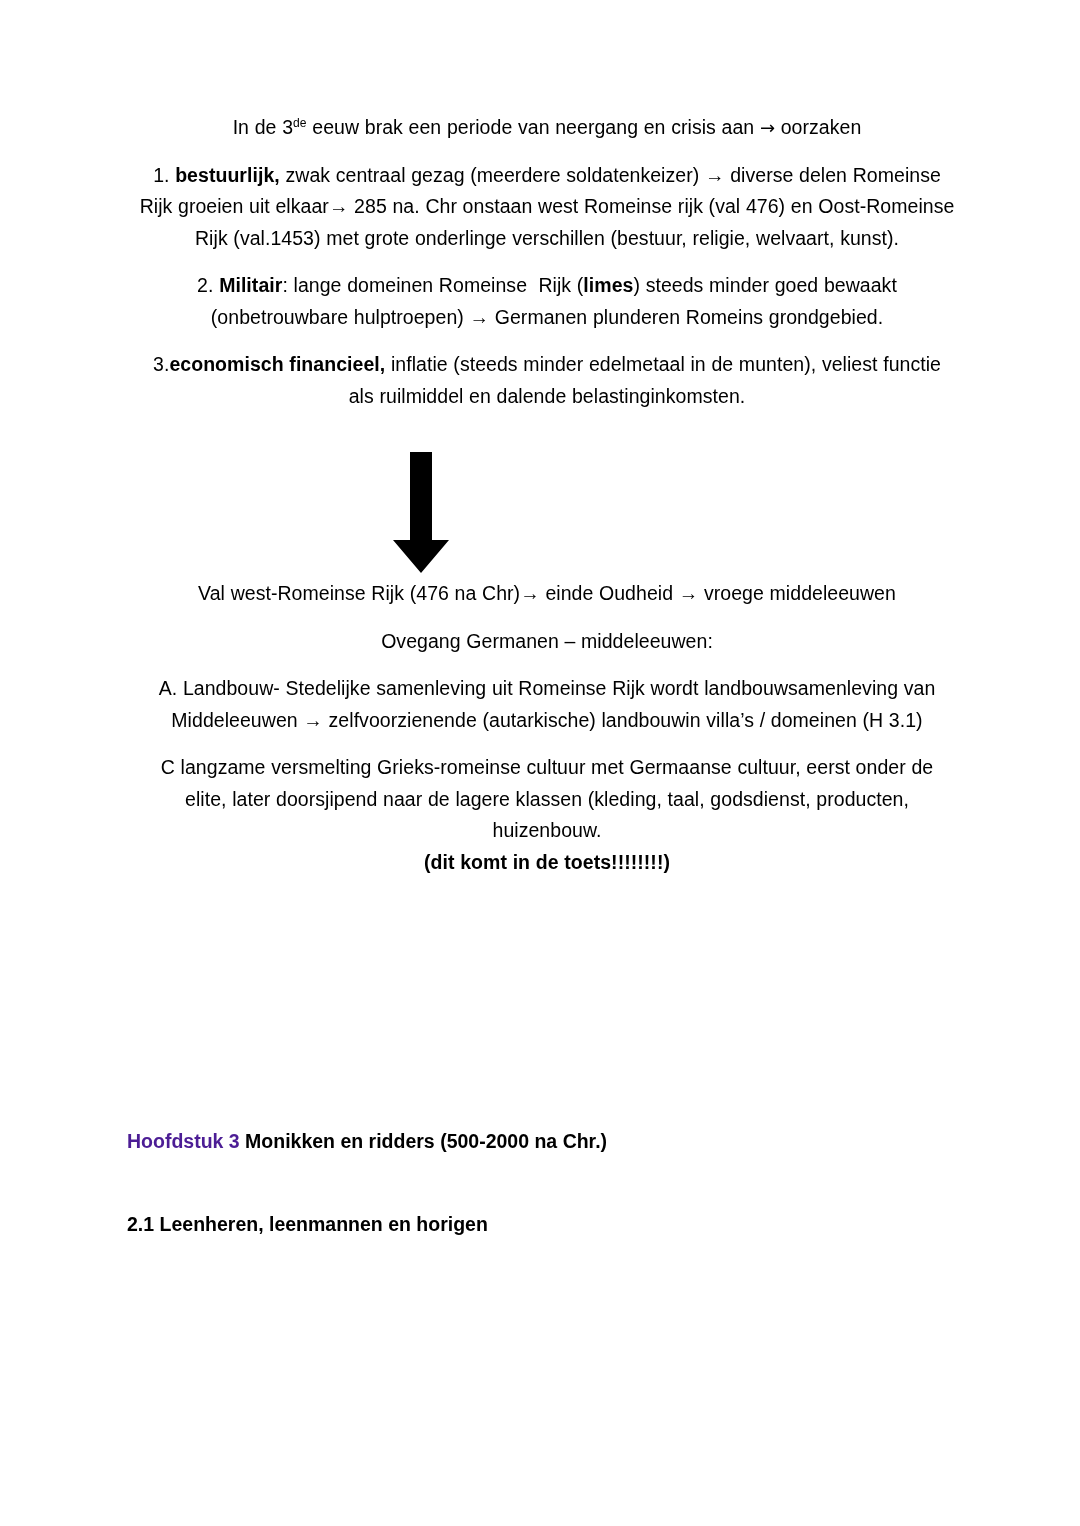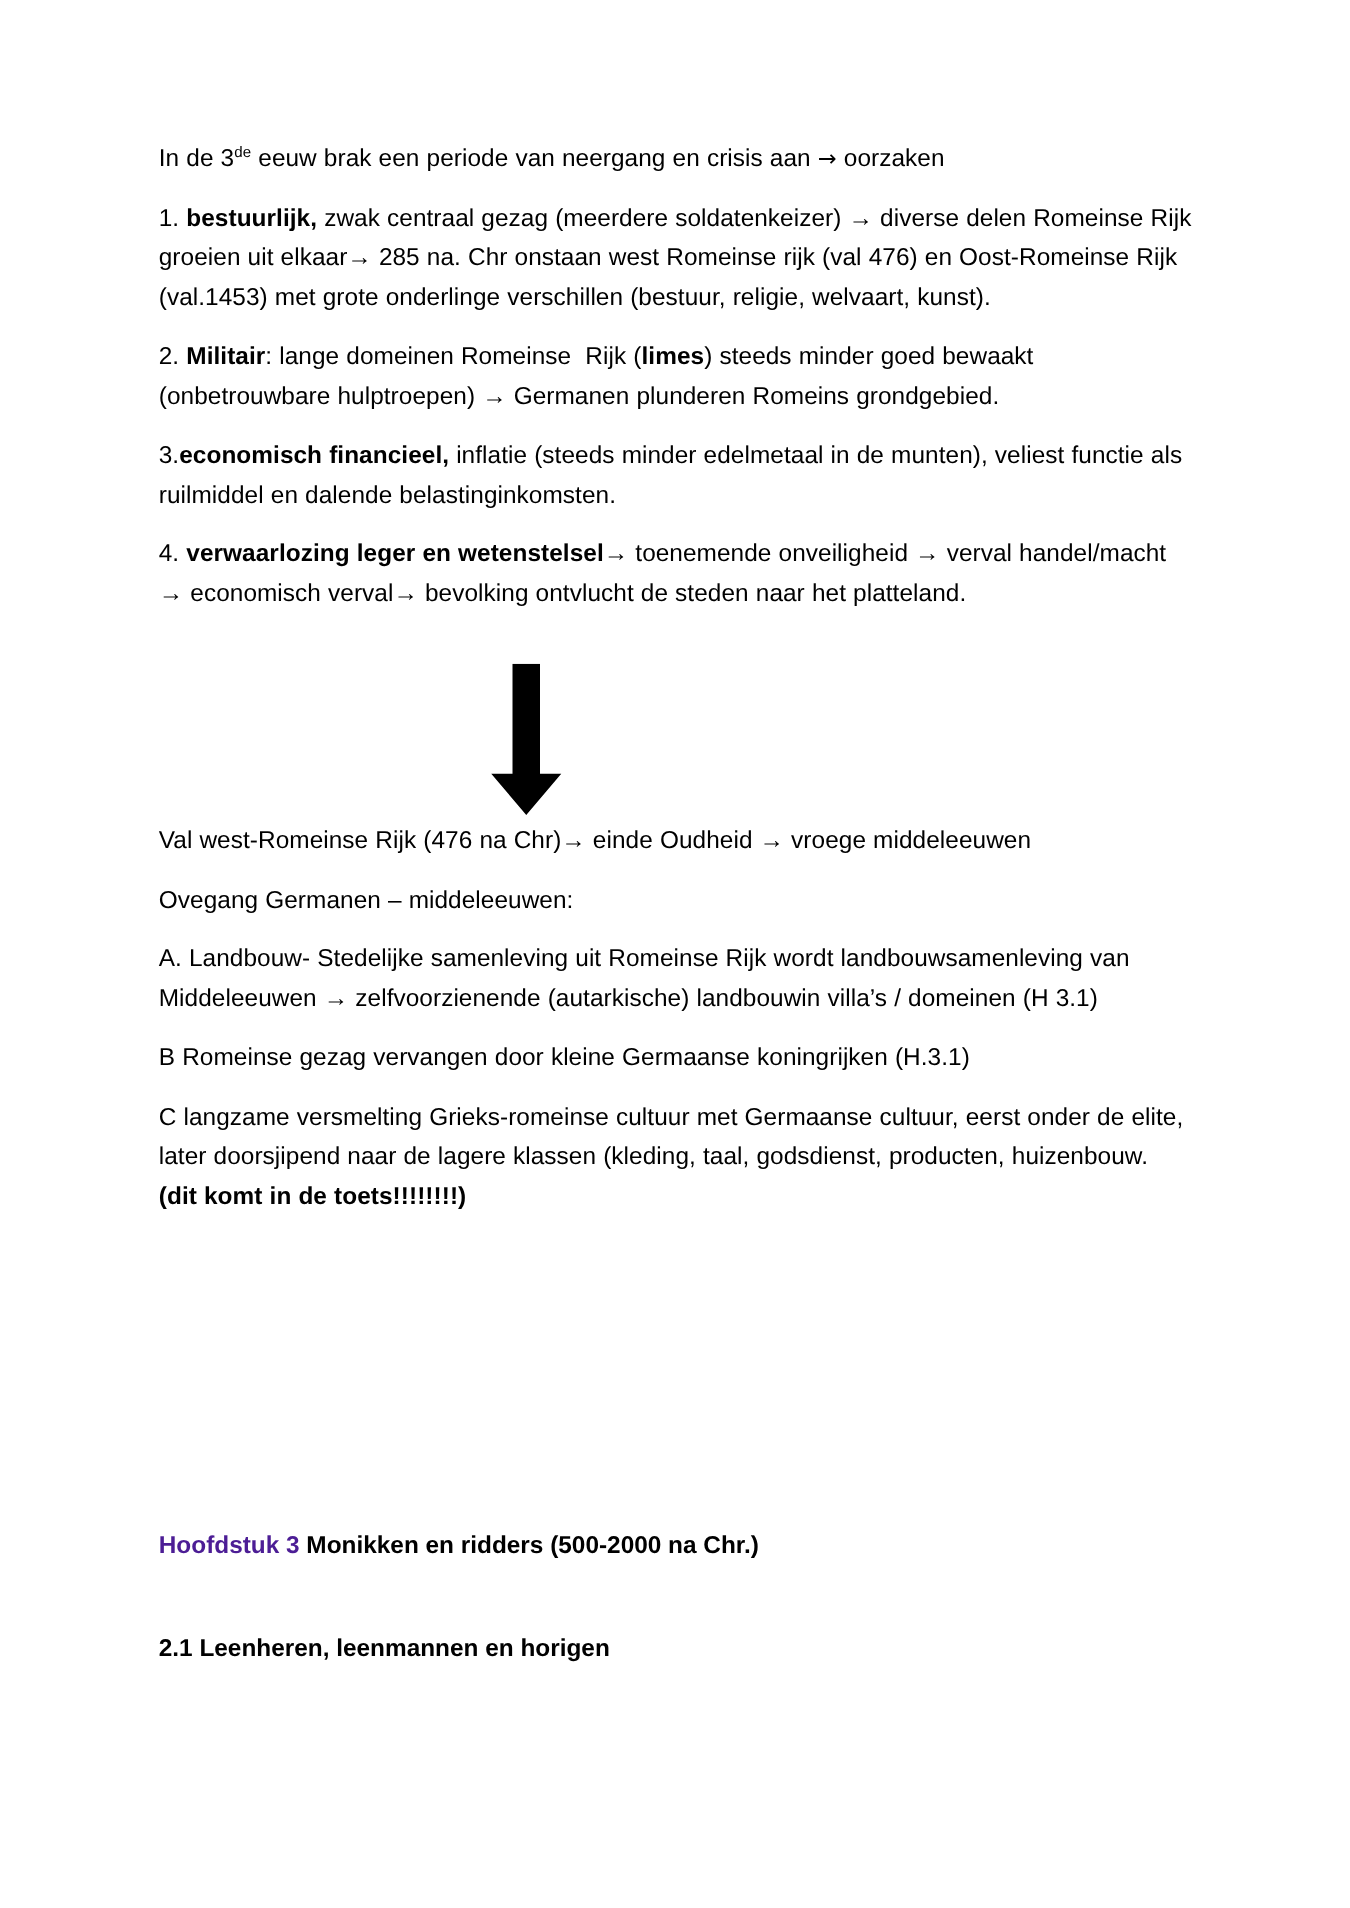--- a/index.html
+++ b/index.html
@@ -25,22 +25,22 @@
   }
   .content {
     position: absolute;
     left: 127px;
     top: 112px;
     width: 828px;
   }
   .para {
     font-size: 19.5px;
     line-height: 31.5px;
-    margin: 0 0 16px 0;
-    text-align: left;
+    margin: 0 0 16px 12px;
+    text-align: center;
     white-space: pre-wrap;
     word-spacing: 0.2px;
     letter-spacing: 0.05px;
   }
   .b { font-weight: bold; }
   sup {
     font-size: 0.62em;
     vertical-align: super;
     line-height: 0;
   }
@@ -77,35 +77,33 @@
   <div class="content">
 
     <p class="para"><span>In de 3</span><sup>de</sup><span> eeuw brak een periode van neergang en crisis aan </span><span class="arrow-glyph">→</span><span> oorzaken</span></p>
 
     <p class="para"><span>1. </span><span class="b">bestuurlijk,</span><span> zwak centraal gezag (meerdere soldatenkeizer) → diverse delen Romeinse Rijk groeien uit elkaar→ 285 na. Chr onstaan west Romeinse rijk (val 476) en Oost-Romeinse Rijk (val.1453) met grote onderlinge verschillen (bestuur, religie, welvaart, kunst).</span></p>
 
     <p class="para"><span>2. </span><span class="b">Militair</span><span>: lange domeinen Romeinse  Rijk (</span><span class="b">limes</span><span>) steeds minder goed bewaakt (onbetrouwbare hulptroepen) → Germanen plunderen Romeins grondgebied.</span></p>
 
     <p class="para"><span>3.</span><span class="b">economisch financieel,</span><span> inflatie (steeds minder edelmetaal in de munten), veliest functie als ruilmiddel en dalende belastinginkomsten.</span></p>
 
-    <p class="para"><span>4. </span><span class="b">verwaarlozing leger en wetenstelsel</span><span>→ toenemende onveiligheid → verval handel/macht → economisch verval→ bevolking ontvlucht de steden naar het platteland.</span></p>
 
     <div class="big-arrow-wrap">
       <svg class="big-arrow" width="58" height="122" viewBox="0 0 58 122">
         <polygon points="18,0 40,0 40,88 57,88 29,121 1,88 18,88" fill="#000000"></polygon>
       </svg>
     </div>
 
     <p class="para">Val west-Romeinse Rijk (476 na Chr)→ einde Oudheid → vroege middeleeuwen</p>
 
     <p class="para">Ovegang Germanen – middeleeuwen:</p>
 
     <p class="para">A. Landbouw- Stedelijke samenleving uit Romeinse Rijk wordt landbouwsamenleving van Middeleeuwen → zelfvoorzienende (autarkische) landbouwin villa’s / domeinen (H 3.1)</p>
 
-    <p class="para">B Romeinse gezag vervangen door kleine Germaanse koningrijken (H.3.1)</p>
 
     <p class="para"><span>C langzame versmelting Grieks-romeinse cultuur met Germaanse cultuur, eerst onder de elite, later doorsjipend naar de lagere klassen (kleding, taal, godsdienst, producten, huizenbouw.</span><br><span class="b">(dit komt in de toets!!!!!!!!)</span></p>
 
     <div class="gap-large"></div>
 
     <p class="heading"><span class="red">Hoofdstuk 3</span><span> Monikken en ridders (500-2000 na Chr.)</span></p>
 
     <div class="gap-heading"></div>
 
     <p class="heading">2.1 Leenheren, leenmannen en horigen</p>

